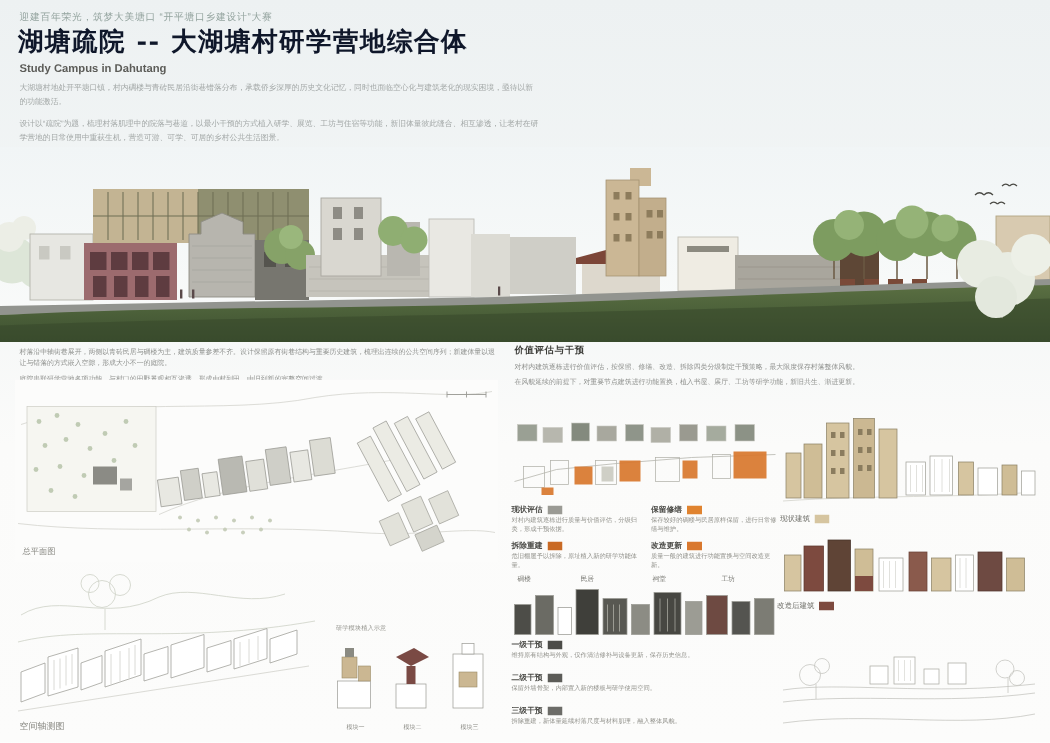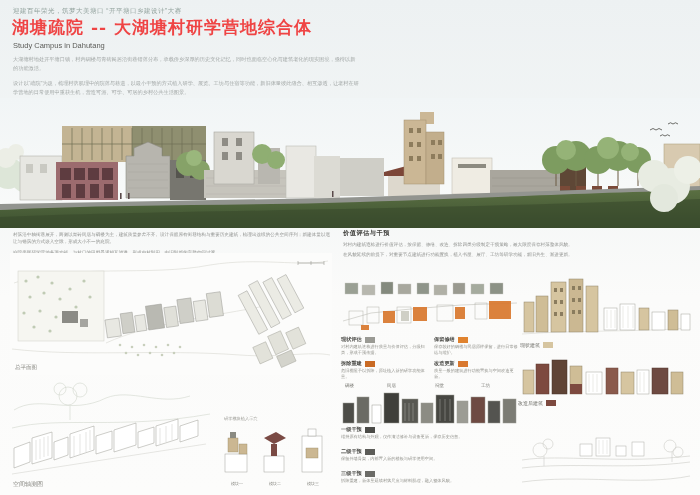--- a/index.html
+++ b/index.html
@@ -3,23 +3,23 @@
 <meta charset="utf-8">
 <style>
   html,body{margin:0;padding:0;}
   body{
     width:700px;height:495px;position:relative;overflow:hidden;
     background:linear-gradient(#edf1f2 0%,#f3f6f6 35%,#fbfbfa 60%,#fcfcfb 100%);
     font-family:"Liberation Sans",sans-serif;color:#444;
   }
   .abs{position:absolute;}
   .tagline{left:13px;top:7px;font-size:6.5px;color:#93a39e;letter-spacing:.5px;}
-  .title{left:12px;top:16px;font-size:17px;font-weight:700;color:#ef4444;
+  .title{left:12px;top:16px;font-size:17px;font-weight:700;color:#0f172a;
          font-family:"DejaVu Serif",serif;letter-spacing:1px;}
-  .subtitle{left:13px;top:41px;font-size:7.5px;color:#5c5c58;}
+  .subtitle{left:13px;top:41px;font-size:7.5px;color:#5c5c58;font-weight:bold;}
   .intro{left:13px;top:55px;width:346px;font-size:5.2px;line-height:1.75;color:#a3a8a7;}
   .intro p{margin:0 0 6px 0;}
   .hero{left:0;top:98px;width:700px;height:130px;}
   .an-left{left:13px;top:231px;width:318px;font-size:4.6px;line-height:1.6;color:#8f918e;}
   .an-left p{margin:0 0 3px 0;}
   .an-right{left:343px;top:229px;width:348px;}
   .an-right h3{margin:0 0 3px 0;font-size:6.2px;color:#3c3c38;letter-spacing:.5px;}
   .an-right p{margin:0 0 3px 0;font-size:4.6px;line-height:1.6;color:#8f918e;}
   .cap{font-size:5.5px;color:#8a8a84;}
   .lg-grid{left:341px;top:336px;width:178px;display:grid;grid-template-columns:1fr 1fr;

